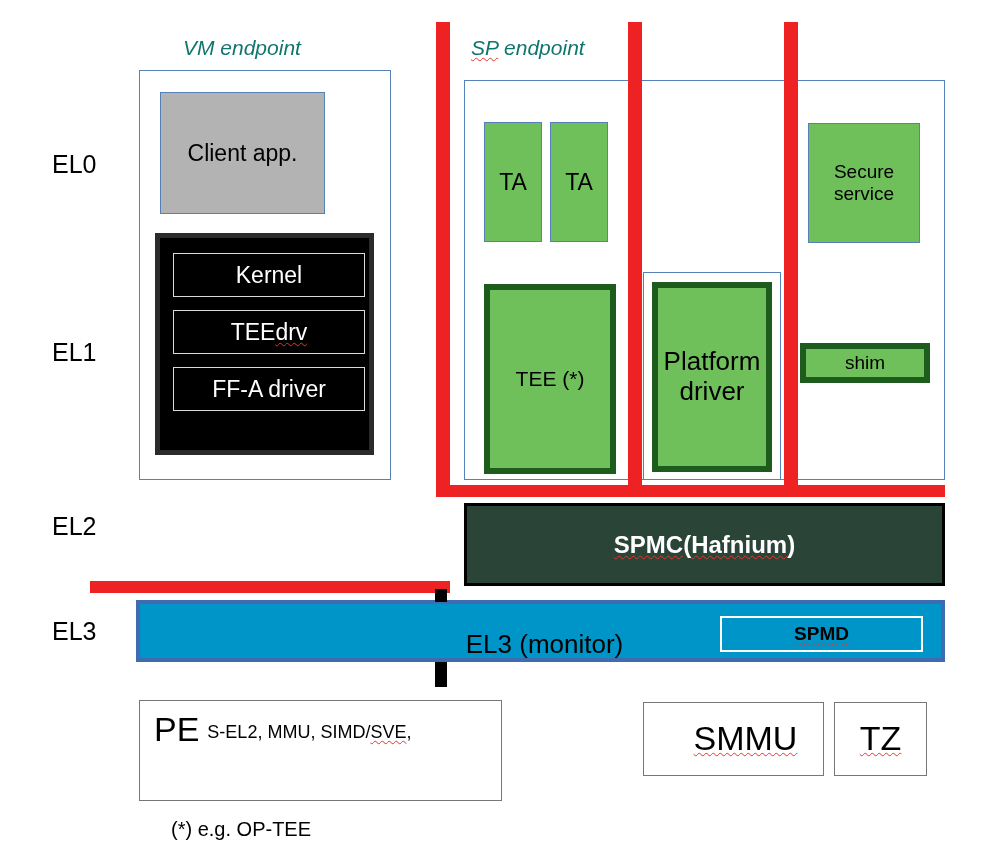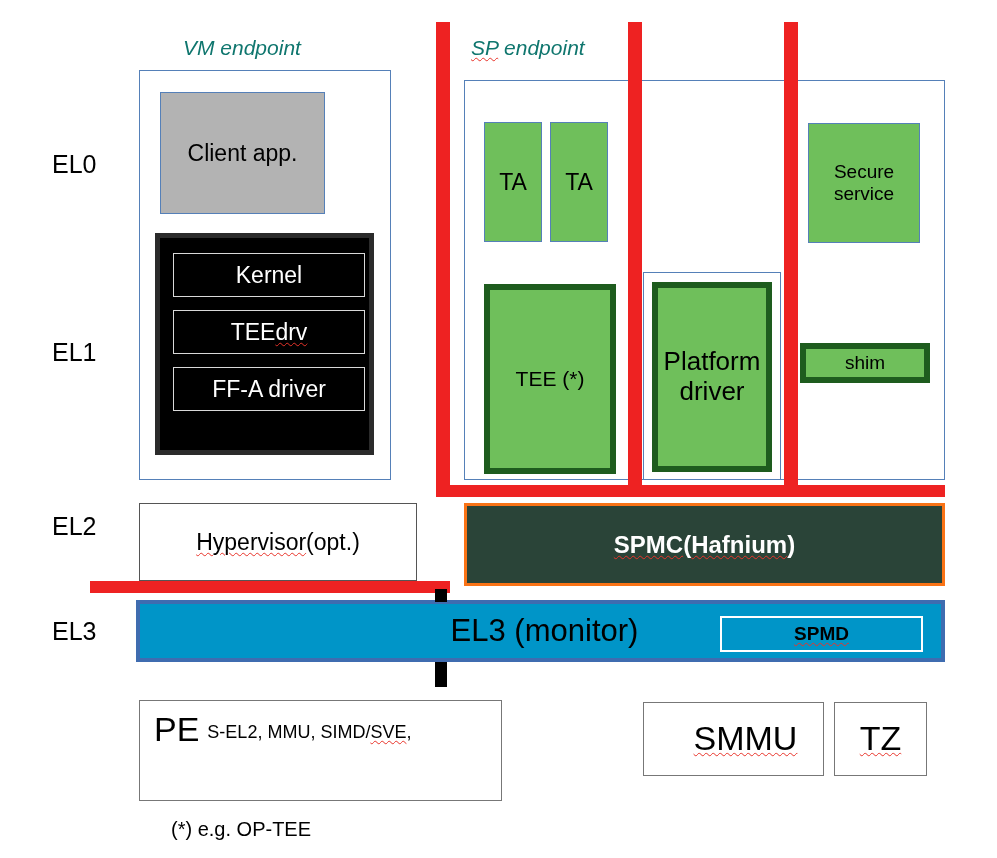--- a/index.html
+++ b/index.html
@@ -85,34 +85,35 @@
 
   
   .box-plain {
     background: #ffffff;
     border: 1px solid #555555;
   }
 
   
   .spmc {
     background: #2a4438;
-    border: 3px solid #f97316;
+    border: 3px solid #000000;
     color: #ffffff;
     font-size: 24px;
     font-weight: bold;
   }
 
   
   .el3-bar {
     background: #0095c8;
     border: 4px solid #3f6cb0;
   }
   .el3-text {
-    font-size: 31px;
+    font-size: 26px;
     color: #000;
+    margin-top: 14px;
   }
   .spmd-box {
     border: 2px solid #ffffff;
     color: #000;
     font-size: 19px;
     font-weight: bold;
   }
 
   
   .hw-box {
@@ -173,21 +174,20 @@
   <div class="abs box-darkgreen ctr" style="left:484px; top:284px; width:132px; height:190px; font-size:21px;">TEE (*)</div>
 
   <div class="abs box-blue" style="left:643px; top:272px; width:138px; height:208px;"></div>
   <div class="abs box-darkgreen ctr" style="left:652px; top:282px; width:120px; height:190px; font-size:26px; flex-direction:column;">
     <span>Platform</span>
     <span>driver</span>
   </div>
 
   <div class="abs box-darkgreen ctr" style="left:800px; top:343px; width:130px; height:40px; font-size:19px;">shim</div>
 
-  <div class="abs box-plain ctr" style="left:139px; top:503px; width:278px; height:78px; font-size:23px;"><span class="sq-underline">Hypervisor</span> (opt.)</div>
 
   <div class="abs spmc ctr" style="left:464px; top:503px; width:481px; height:83px;"><span class="sq-underline">SPMC</span> (<span class="sq-underline">Hafnium</span>)</div>
 
   <div class="abs el3-bar" style="left:136px; top:600px; width:809px; height:62px;">
     <div class="abs el3-text ctr" style="left:0; top:0; width:809px; height:54px;">EL3 (monitor)</div>
     <div class="abs spmd-box ctr" style="left:580px; top:12px; width:203px; height:36px;">
         <span class="sq-underline">SPMD</span>
       </div>
   </div>
 

